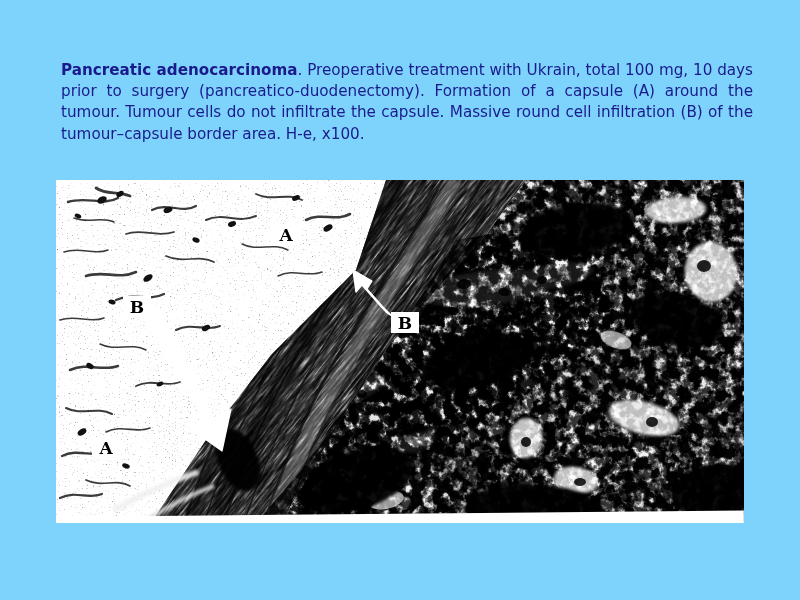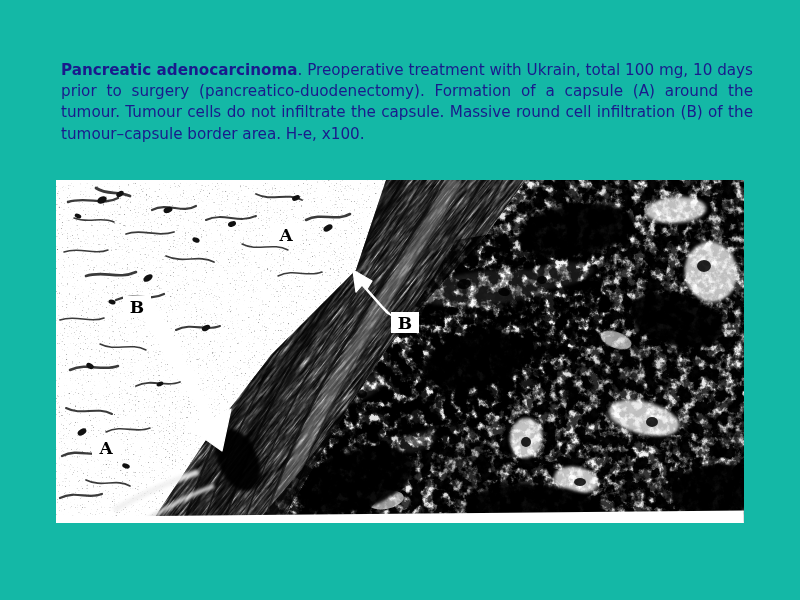--- a/index.html
+++ b/index.html
@@ -13,21 +13,21 @@
     overflow: hidden;
     font-family: "Liberation Sans", sans-serif;
     position: relative;
   }
 
   #slide {
     position: absolute;
     left: 0; top: 0;
     width: 800px;
     height: 600px;
-    background: #14b8a6;
+    background: #7dd3fc;
   }
 
   
   #caption {
     position: absolute;
     left: 61px;
     top: 60px;
     width: 692px;
     color: #1a1a8c;
     font-family: "DejaVu Sans", sans-serif;

